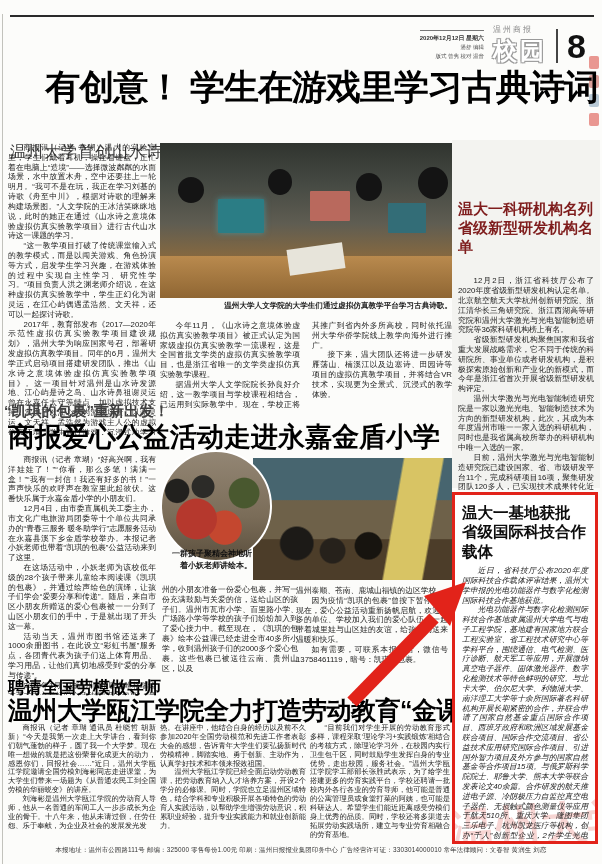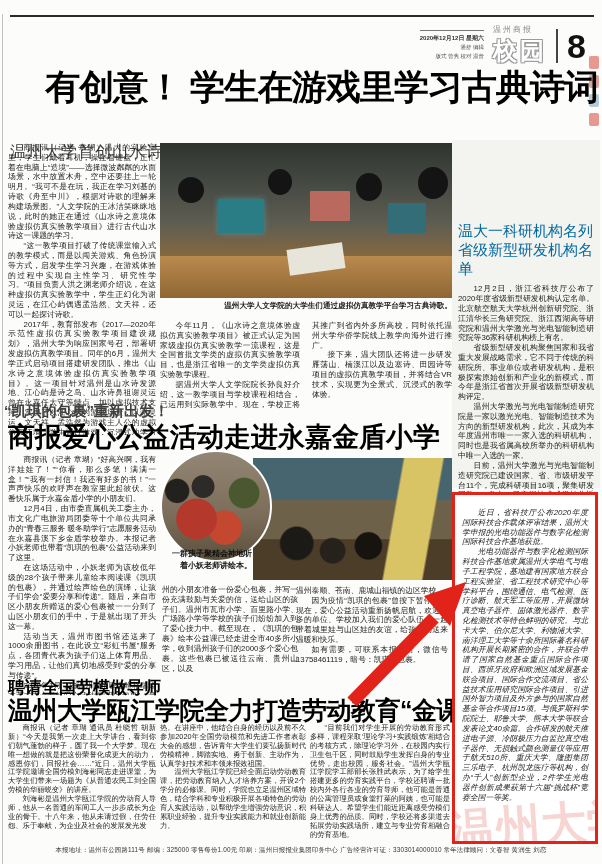--- a/index.html
+++ b/index.html
@@ -52,22 +52,22 @@
   .h4{left:258px;top:24px;width:30px;height:32px;background:#101010;}
   .photo-main .desk{position:absolute;left:0;right:0;bottom:0;height:42px;
       background:linear-gradient(180deg,#b98a4e,#8f6633);}
   .photo-main .paper{position:absolute;left:128px;bottom:26px;width:56px;height:26px;background:#e7e4da;transform:rotate(-8deg);}
   .photo-caption{position:absolute;left:160px;top:301px;width:292px;text-align:right;
       font-size:7.6px;font-weight:700;color:#222;}
   .poem-bottom{left:160px;top:321px;width:292px;height:114px;column-count:2;column-gap:12px;}
 
   
   .research-panel{position:absolute;left:452px;top:140px;width:148px;height:348px;background:#f3f3f0;box-sizing:border-box;padding:6px 6px 4px 6px;}
-  .research-title{margin-top:76px;font-size:15px;font-weight:400;line-height:1.25;color:#0369a1;}
-  .research-body{margin-top:6px;height:222px;overflow:hidden;text-align:justify;}
+  .research-title{margin-top:54px;font-size:15px;font-weight:700;line-height:1.25;color:#7f1d1d;}
+  .research-body{margin-top:20px;height:222px;overflow:hidden;text-align:justify;}
 
   
   .charity-kicker{position:absolute;left:4px;top:402px;font-size:15px;font-weight:900;color:#404040;}
   .charity-headline{position:absolute;left:8px;top:419px;width:446px;white-space:nowrap;
       font-size:27px;font-weight:900;letter-spacing:0;color:#000;}
   .charity-col1{left:8px;top:455px;width:148px;height:240px;}
   .charity-col2{left:162px;top:585px;width:136px;height:110px;}
   .charity-col3{left:296px;top:586px;width:152px;height:110px;}
   .photo-circle{position:absolute;left:160px;top:450px;width:112px;height:112px;border-radius:50%;
       border:2px solid #fff;box-sizing:border-box;z-index:2;overflow:hidden;
@@ -212,20 +212,24 @@
   </div>
   <div class="col labor-col2 small-text">
     <p class="bp cont">热。在讲座中，他结合自身的经历以及前不久参加2020年全国劳动模范和先进工作者表彰大会的感想，告诉青年大学生们要弘扬新时代劳模精神，脚踏实地、勇于创新、主动作为，认真学好技术和本领来报效祖国。</p>
     <p class="bp">温州大学瓯江学院已经全面启动劳动教育课，把劳动教育纳入人才培养方案，开设2个学分的必修课。同时，学院也立足温州区域特色，结合学科和专业积极开展各项特色的劳动育人实践活动，以帮助学生增强劳动意识，积累职业经验，提升专业实践能力和就业创新能力。</p>
   </div>
   <div class="col labor-col3 small-text">
     <p class="bp">“目前我们对学生开展的劳动教育形式多样，课程采取‘理论学习+实践锻炼’相结合的考核方式，除理论学习外，在校园内实行卫生包干区，同时鼓励学生发挥自身的专业优势，走出校园，服务社会。”温州大学瓯江学院学工部部长张胜武表示，为了给学生搭建更多的劳育实践平台，学校还聘请一批校内外各行各业的劳育导师，他可能是普通的公寓管理员或食堂打菜的阿姨，也可能是科研达人。希望学生们能近距离感受劳模们身上优秀的品质。同时，学校还将多渠道去拓展劳动实践场所，建立与专业劳育相融合的劳育基地。</p>
   </div>
 
   <div class="base-box">
+    <div class="base-title">
+      <div>温大一基地获批</div>
+      <div>省级国际科技合作载体</div>
+    </div>
     <div class="base-body body-text">
       <p class="bp">近日，省科技厅公布2020年度国际科技合作载体评审结果，温州大学申报的光电功能器件与数字化检测国际科技合作基地获批。</p>
       <p class="bp">光电功能器件与数字化检测国际科技合作基地隶属温州大学电气与电子工程学院，基地建有国家地方联合工程实验室、省工程技术研究中心等学科平台，围绕通信、电气检测、医疗诊断、航天军工等应用，开展微纳真空电子器件、固体激光器件、数字化检测技术等特色鲜明的研究。与北卡大学、伯尔尼大学、利物浦大学、南洋理工大学等十余所国际著名科研机构开展长期紧密的合作，并联合申请了国家自然基金重点国际合作项目、西班牙政府和欧洲区域发展基金联合项目、国际合作交流项目、省公益技术应用研究国际合作项目、引进国外智力项目及外方参与的国家自然基金等合作项目15项。与俄罗斯科学院院士、耶鲁大学、熊本大学等联合发表论文40余篇。合作研发的航天推进电子源、冷阴极压力自监控真空电子器件、无损触式颜色测量仪等应用于航天510所、重庆大学、隆图集团三乐电子、杭州凯龙医疗等机构，创办“千人”创新型企业，2件学生光电器件创新成果获第十六届“挑战杯”竞赛全国一等奖。</p>
 
     </div>
     <div class="base-watermark">温州大学</div>
   </div>
 
   <div class="footer-line">本报地址：温州市公园路111号 邮编：325000 零售每份1.00元 印刷：温州日报报业集团印务中心 广告经营许可证：3303014000010 常年法律顾问：文春智 黄润生 刘恋</div>
 </div>

